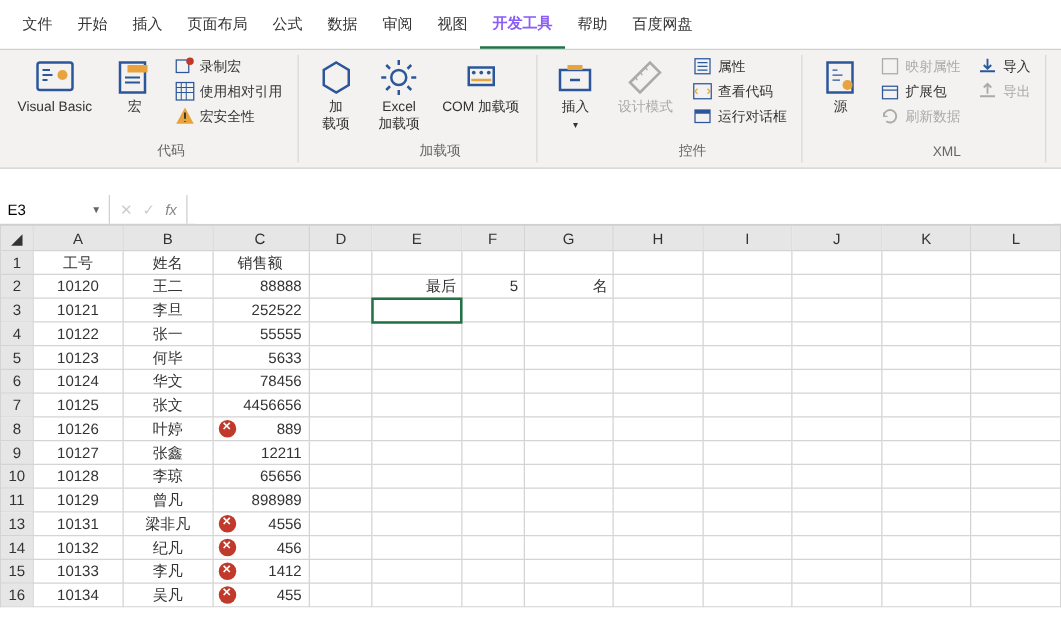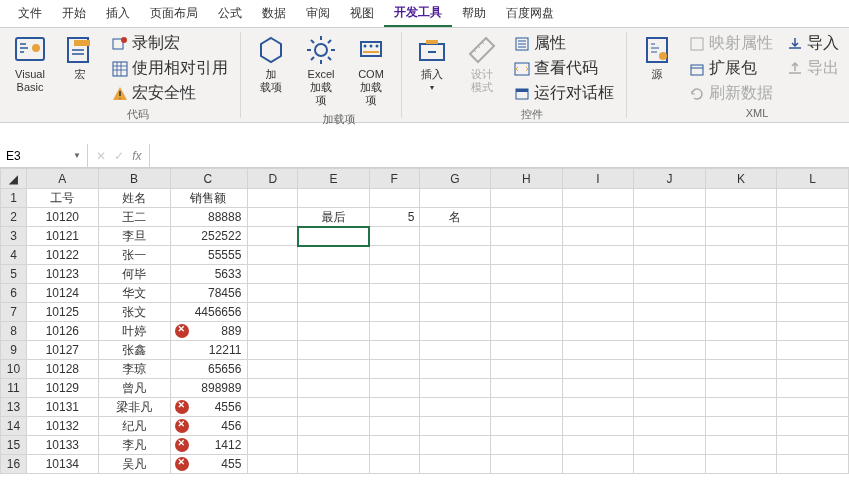--- a/index.html
+++ b/index.html
@@ -1,30 +1,30 @@
 <!DOCTYPE html>
 <html><head>
 <meta charset="utf-8">
 <style>
   * { box-sizing: border-box; margin: 0; padding: 0; font-family: "Microsoft YaHei", sans-serif; }
   body { background: #fff; font-size: 12px; color: #333; width: 849px; }
   
-  .tabs { display: flex; background: #fff; border-bottom: 1px solid #d0d0d0; height: 28px; align-items: flex-end; padding: 0 8px; }
+  .tabs { display: flex; background: #fff; border-bottom: 1px solid #d0d0d0; height: 40px; align-items: flex-end; padding: 0 8px; }
   .tab { padding: 0 10px; height: 100%; display: flex; align-items: center; cursor: pointer; font-size: 12px; }
-  .tab.active { color: #4c1d95; font-weight: bold; border-bottom: 2px solid #217346; font-family: Liberation Serif, serif; }
+  .tab.active { color: #8b5cf6; font-weight: bold; border-bottom: 2px solid #217346; font-family: Liberation Serif, serif; }
   
   .ribbon { display: flex; background: #f3f2f1; border-bottom: 1px solid #d0d0d0; padding: 4px 0; height: 95px; }
   .group { display: flex; flex-direction: column; align-items: center; border-right: 1px solid #d8d8d8; padding: 0 8px; position: relative; height: 100%; }
   .group-body { display: flex; flex: 1; align-items: flex-start; gap: 6px; }
   .group-label { font-size: 11px; color: #666; padding: 2px 0; margin-left: 36px; }
   .big-btn { display: flex; flex-direction: column; align-items: center; gap: 2px; padding: 2px 6px; cursor: pointer; }
   .big-btn svg { width: 32px; height: 32px; }
   .big-btn span { font-size: 11px; line-height: 1.2; text-align: center; white-space: pre-line; }
   .small-col { display: flex; flex-direction: column; gap: 2px; }
-  .small-btn { display: flex; align-items: center; gap: 4px; padding: 1px 4px; cursor: pointer; font-size: 16px; white-space: nowrap; }
+  .small-btn { display: flex; align-items: center; gap: 4px; padding: 1px 4px; cursor: pointer; font-size: 11px; white-space: nowrap; }
   .small-btn svg { width: 16px; height: 16px; flex-shrink: 0; }
   .disabled { color: #aaa; }
   
   .namebox-row { display: flex; align-items: center; border-bottom: 1px solid #d0d0d0; height: 24px; background: #fff; margin-top: 21px; }
   .namebox { width: 88px; border-right: 1px solid #d0d0d0; padding: 0 6px; display: flex; align-items: center; justify-content: space-between; height: 100%; }
   .namebox input { border: none; width: 60px; font-size: 12px; outline: none; }
   .fx-btns { display: flex; align-items: center; gap: 8px; padding: 0 8px; color: #888; }
   .fx-btns .dis { color: #ccc; }
   .formula-bar { flex: 1; border-left: 1px solid #d0d0d0; padding: 0 6px; height: 100%; }
   .formula-bar input { border: none; width: 100%; height: 100%; outline: none; font-size: 12px; }
@@ -32,21 +32,21 @@
   .sheet-area { display: flex; background: #fff; position: relative; }
   
   table { border-collapse: collapse; table-layout: fixed; }
   th, td { border: 1px solid #d4d4d4; font-size: 12px; font-weight: normal; height: 19px; padding: 0 4px; overflow: hidden; white-space: nowrap; }
   .col-head th { background: #e6e6e6; text-align: center; height: 20px; }
   .row-head { background: #e6e6e6; text-align: center; width: 26px; }
   .col-A, .col-B { width: 72px; text-align: center; }
   .col-C { width: 78px; text-align: right; padding-right: 6px; }
   .col-D, .col-F { width: 50px; }
   .col-E, .col-G, .col-H, .col-I, .col-J, .col-K, .col-L { width: 72px; }
-  td.col-E, td.col-G { text-align: center; }
+  td.col-E, td.col-G { text-align: right; }
   td.col-F { text-align: right; }
   
   .selected { outline: 2px solid #217346; outline-offset: -1px; background: #fff; }
   .icon-cell { position: relative; }
   .icon-cell::before { content: ""; position: absolute; left: 4px; top: 2px; width: 14px; height: 14px; border-radius: 50%; background: #c0392b; }
   .icon-cell::after { content: "✕"; position: absolute; left: 7px; top: 2px; color: #fff; font-size: 9px; font-weight: bold; }
   .header-cell { text-align: center !important; }
 </style>
 </head>
 <body>

